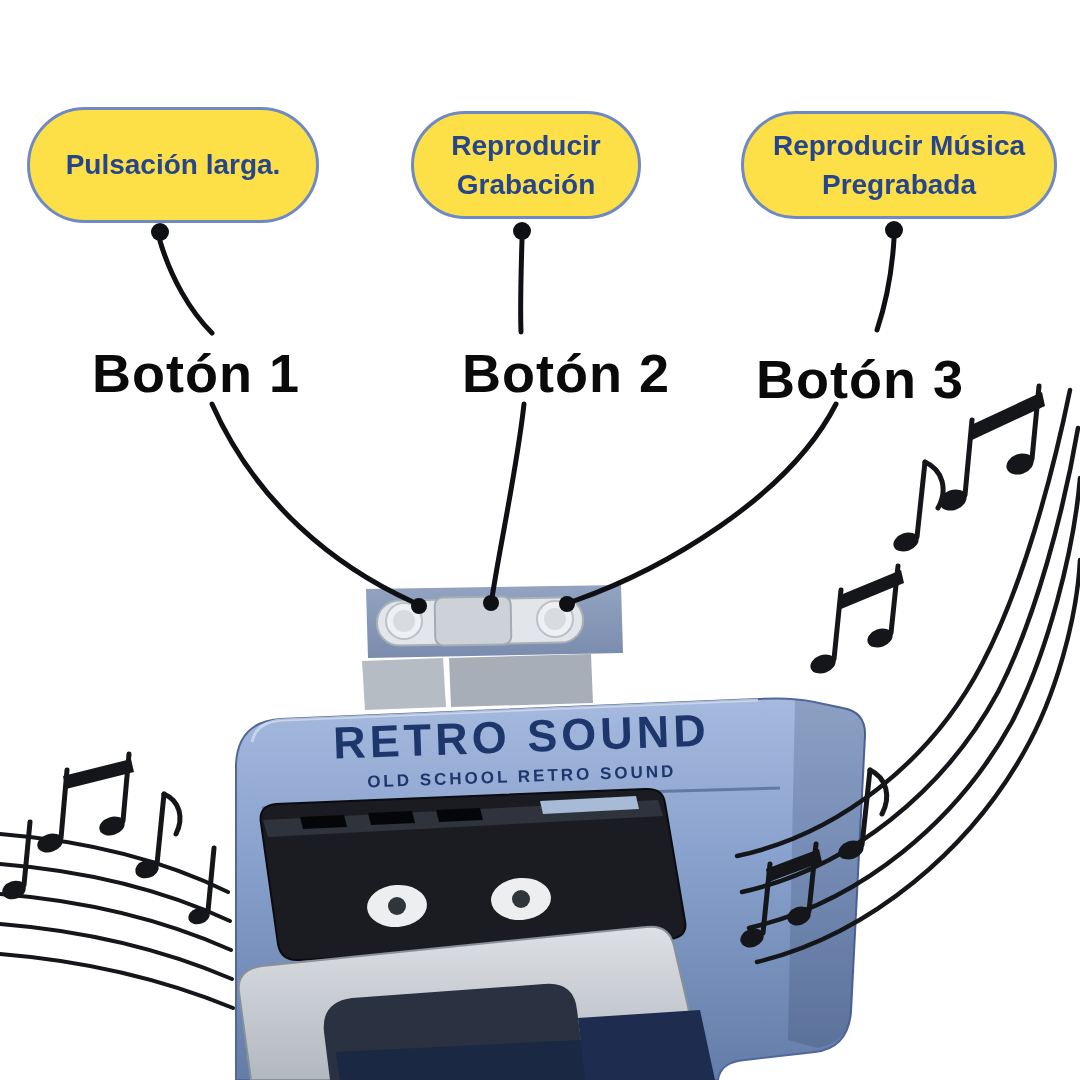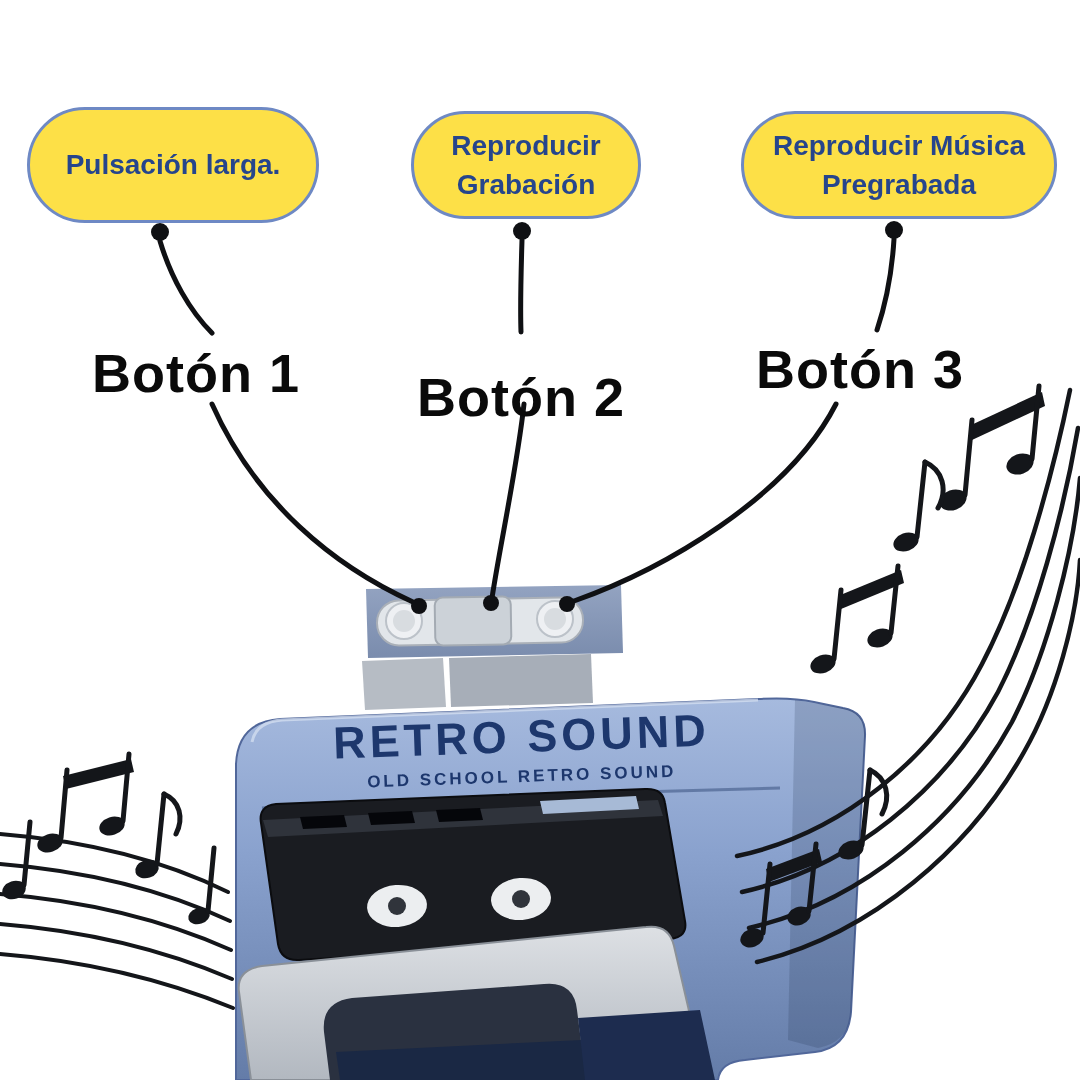--- a/index.html
+++ b/index.html
@@ -13,22 +13,22 @@
     background:#fde047;border:3px solid #6e89c4;border-radius:60px;
     color:#26458c;font-weight:700;font-size:28px;line-height:1.4;text-align:center;
   }
   .pill1{left:27px;top:107px;width:286px;height:110px;}
   .pill2{left:411px;top:111px;width:224px;height:102px;}
   .pill3{left:741px;top:111px;width:310px;height:102px;}
   .boton{
     position:absolute;z-index:3;color:#0a0a0a;font-weight:700;font-size:54px;letter-spacing:1px;
   }
   .b1{left:92px;top:342px;}
-  .b2{left:417px;top:342px;margin-top:24px;}
-  .b3{left:756px;top:338px;}
+  .b2{left:462px;top:342px;}
+  .b3{left:756px;top:348px;}
 </style>
 </head>
 <body>
 
 <div class="stage">
 
   <svg class="art" viewBox="0 0 1080 1080" xmlns="http://www.w3.org/2000/svg">
     <defs>
       <linearGradient id="bodyGrad" x1="0" y1="0" x2="0" y2="1">
         <stop offset="0" stop-color="#a6bade"></stop>

